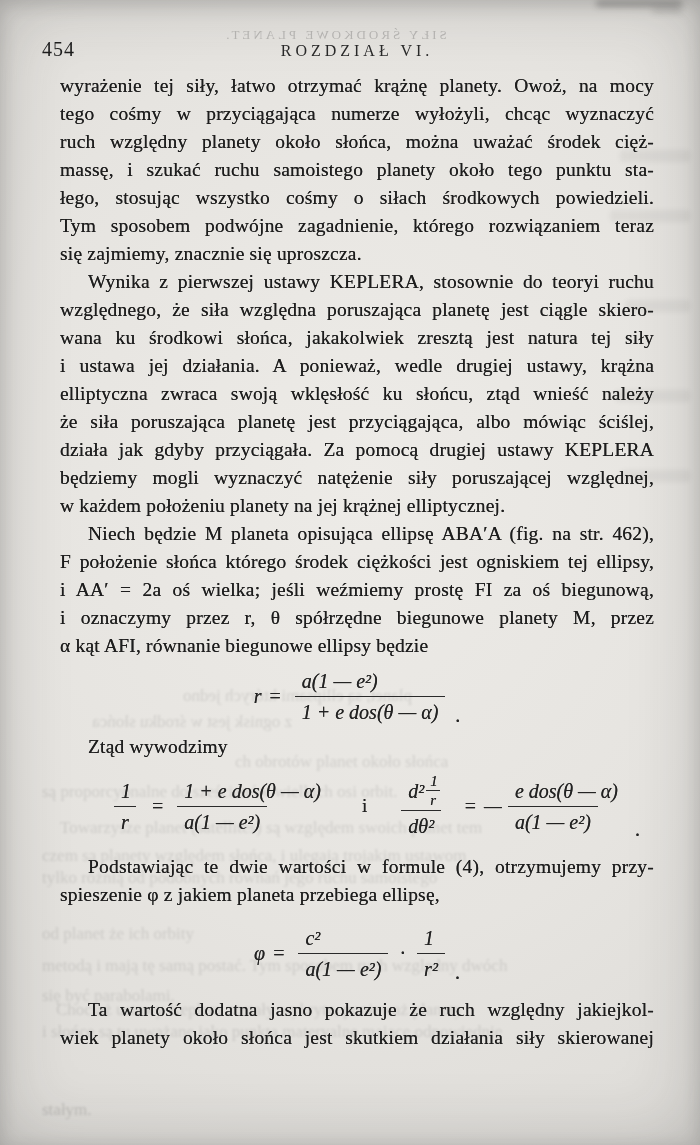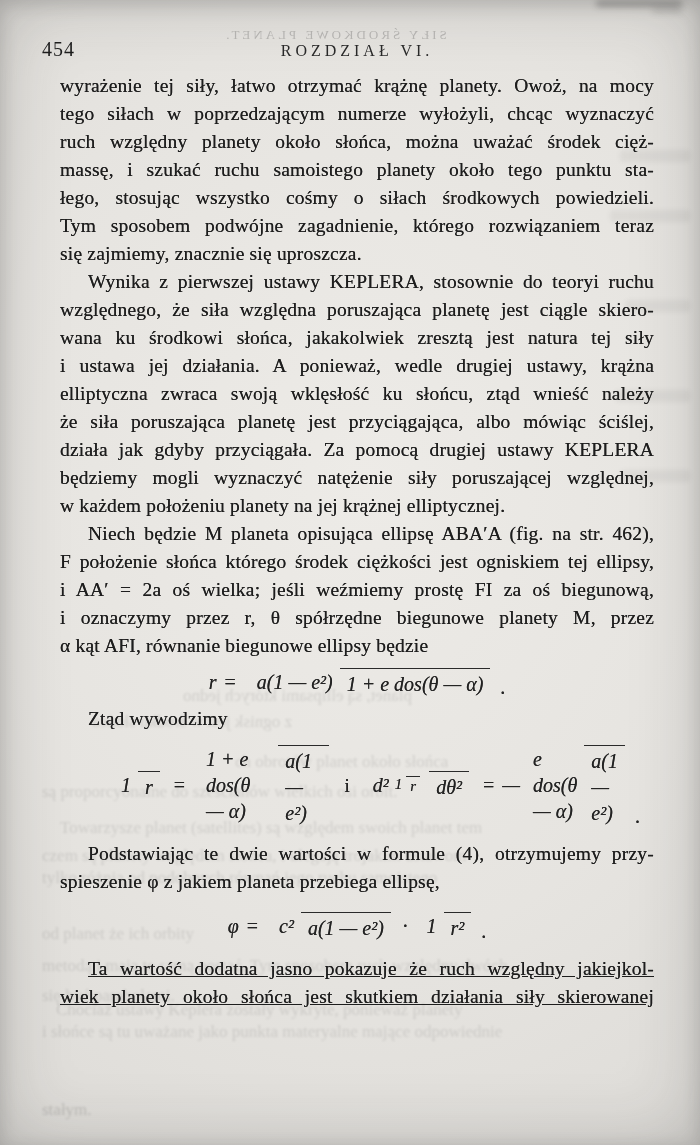--- a/index.html
+++ b/index.html
@@ -27,21 +27,21 @@
     letter-spacing:.2px;text-shadow:0 0 .6px rgba(25,25,25,.85);
   }
   .line.end{text-align-last:left;font-family:Liberation Serif, serif;}
   .line.indent{text-indent:28px;}
   
   .formula{
     display:flex;align-items:center;justify-content:center;
     font-style:italic;font-size:20px;color:#222;
     text-shadow:0 0 .5px rgba(25,25,25,.8);
   }
-  .frac{display:inline-flex;flex-direction:row;align-items:center;vertical-align:middle;margin:0 6px;}
+  .frac{display:inline-flex;flex-direction:column;align-items:flex-start;vertical-align:middle;margin:0 6px;}
   .frac .num{padding:0 7px 2px;line-height:26px;}
   .frac .den{border-top:1.6px solid #2a2a2a;padding:2px 7px 0;line-height:26px;}
   .frac.small{font-size:15px;margin:0 2px 0 2px;}
   .frac.small .num{padding:0 4px 1px;line-height:16px;}
   .frac.small .den{padding:1px 4px 0;line-height:16px;}
   .eq{padding:0 8px;font-style:normal;}
   .per{padding-left:4px;align-self:flex-end;line-height:20px;font-style:normal;}
   .f1wrap{margin:8px 0 6px;}
   .f2row{display:flex;align-items:center;justify-content:space-between;
     margin:12px 0 14px;padding:0 14px 0 48px;}
@@ -95,21 +95,21 @@
 
   <div class="hdr">
     <span class="pagenum">454</span>
     <span class="chapter">ROZDZIAŁ VI.</span>
   </div>
 
   <div class="bodytext">
 
     <div class="para">
       <div class="line">wyrażenie tej siły, łatwo otrzymać krążnę planety. Owoż, na mocy</div>
-      <div class="line">tego siłach w poprzedzającym numerze wyłożyli, chcąc wyznaczyć</div>
+      <div class="line">tego cośmy w przyciągająca numerze wyłożyli, chcąc wyznaczyć</div>
       <div class="line">ruch względny planety około słońca, można uważać środek cięż-</div>
       <div class="line">massę, i szukać ruchu samoistego planety około tego punktu sta-</div>
       <div class="line">łego, stosując wszystko cośmy o siłach środkowych powiedzieli.</div>
       <div class="line">Tym sposobem podwójne zagadnienie, którego rozwiązaniem teraz</div>
       <div class="line end">się zajmiemy, znacznie się uproszcza.</div>
     </div>
 
     <div class="para">
       <div class="line indent">Wynika z pierwszej ustawy KEPLERA, stosownie do teoryi ruchu</div>
       <div class="line">względnego, że siła względna poruszająca planetę jest ciągle skiero-</div>
@@ -189,19 +189,19 @@
         <span class="den">a(1 — e²)</span>
       </span>
       <span class="dot">·</span>
       <span class="frac">
         <span class="num">1</span>
         <span class="den">r²</span>
       </span>
       <span class="per">.</span>
     </div>
 
-    <div class="para" style="margin-top:14px;text-decoration:underline;">
+    <div class="para" style="margin-top:14px;">
       <div class="line indent">Ta wartość dodatna jasno pokazuje że ruch względny jakiejkol-</div>
       <div class="line">wiek planety około słońca jest skutkiem działania siły skierowanej</div>
     </div>
 
   </div>
 </div>
 
 </body></html>

